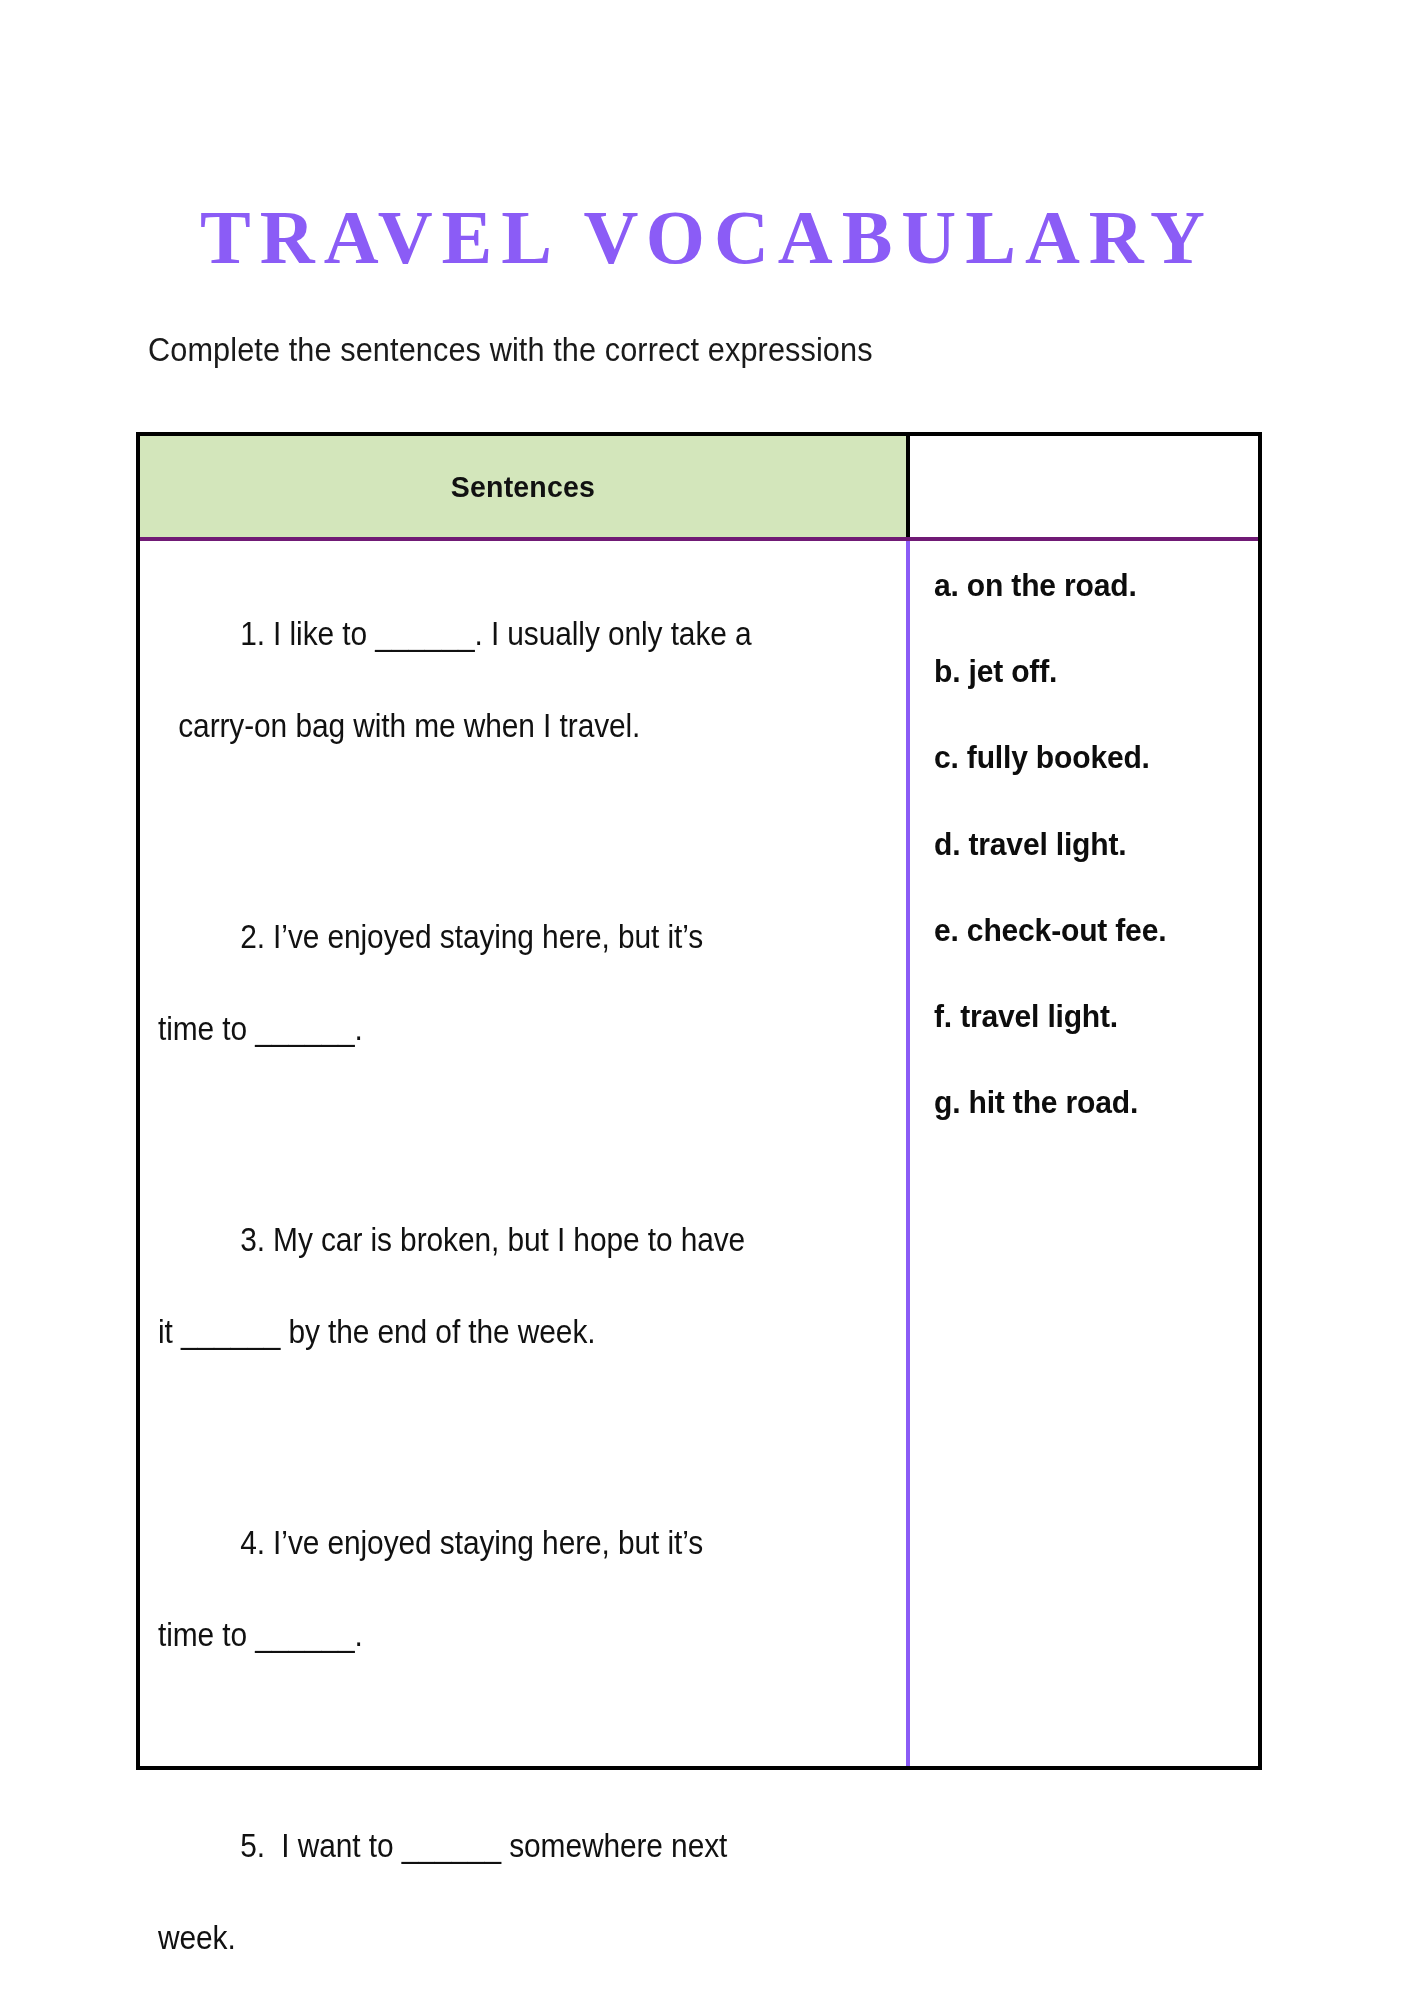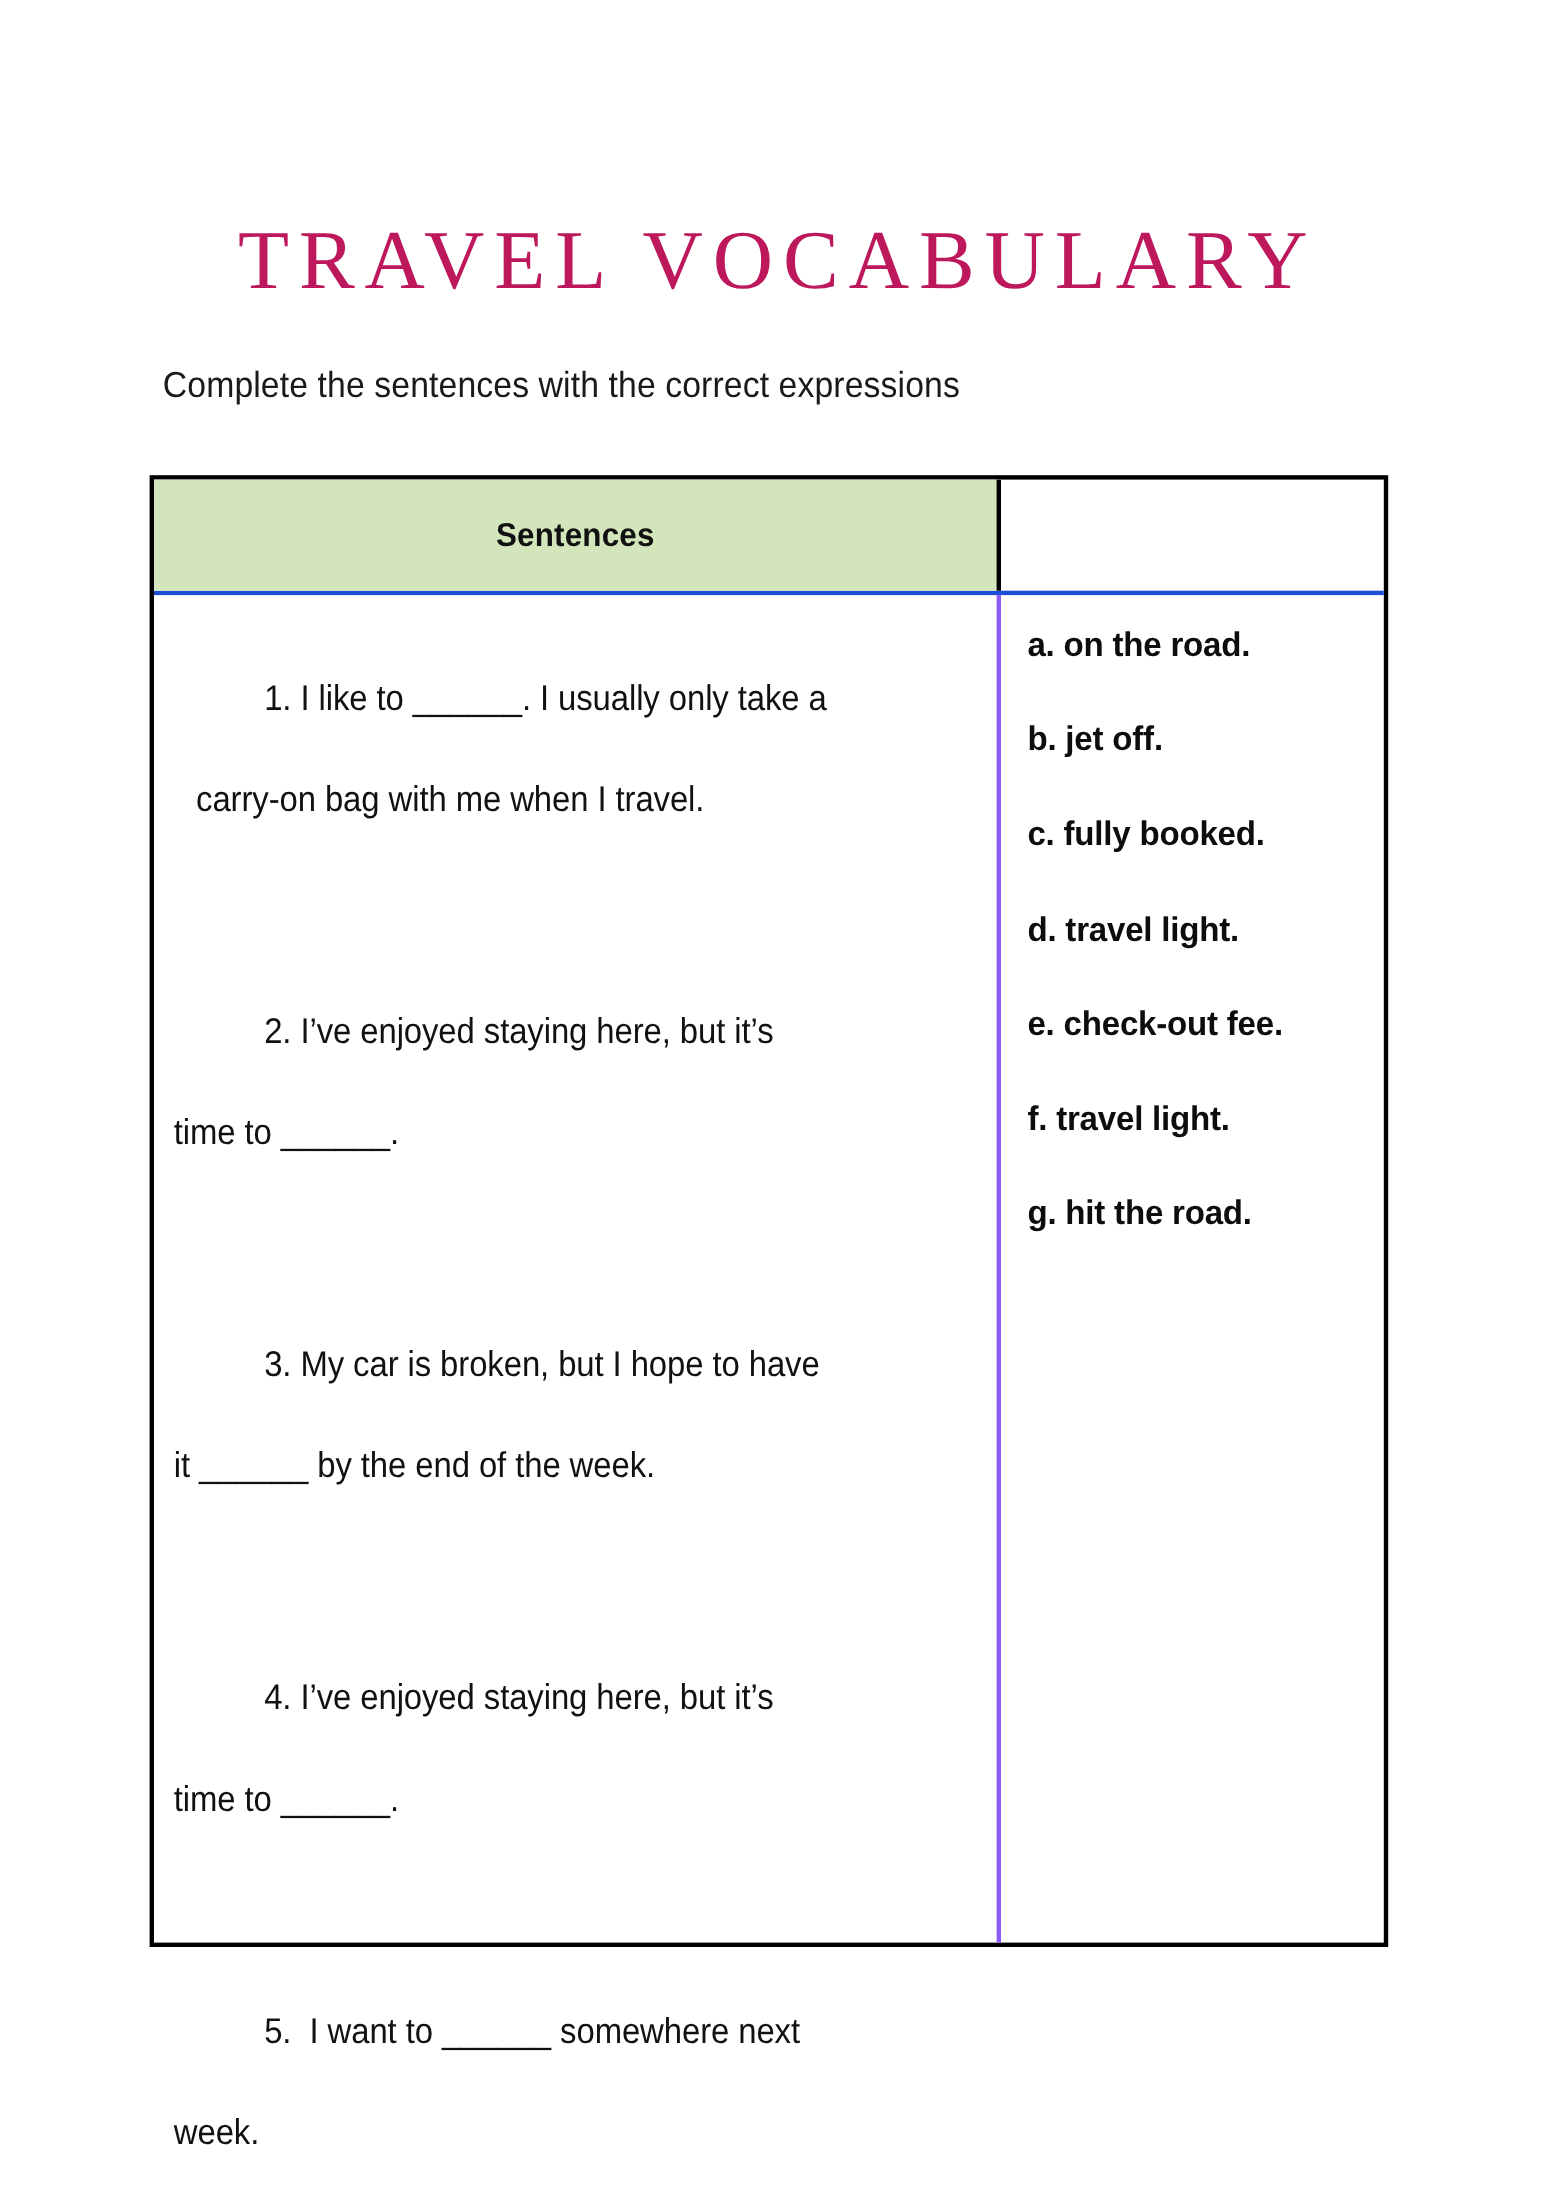--- a/index.html
+++ b/index.html
@@ -25,22 +25,22 @@
   .title {
     position: absolute;
     left: 0;
     right: 0;
     top: 148px;
     text-align: center;
     font-family: "Liberation Serif", "DejaVu Serif", serif;
     font-size: 76px;
     line-height: 1.0;
     letter-spacing: 9px;
-    color: #be185d;
-    font-weight: 400;
+    color: #8b5cf6;
+    font-weight: 700;
     white-space: nowrap;
   }
 
   
   .subtitle {
     position: absolute;
     left: 148px;
     top: 330px;
     font-family: "Liberation Sans", sans-serif;
     font-size: 33px;
@@ -60,21 +60,21 @@
     height: 1338px;      
     border: 4px solid #000000;
     box-sizing: border-box;
     display: flex;
     flex-direction: column;
     background: #ffffff;
   }
   .thead {
     display: flex;
     height: 101px;
-    border-bottom: 4px solid #1d4ed8;
+    border-bottom: 4px solid #701a75;
     flex: 0 0 auto;
     gap: 32px;
   }
   .th {
     display: flex;
     align-items: center;
     justify-content: center;
     box-sizing: border-box;
     font-weight: bold;
     font-size: 30px;

